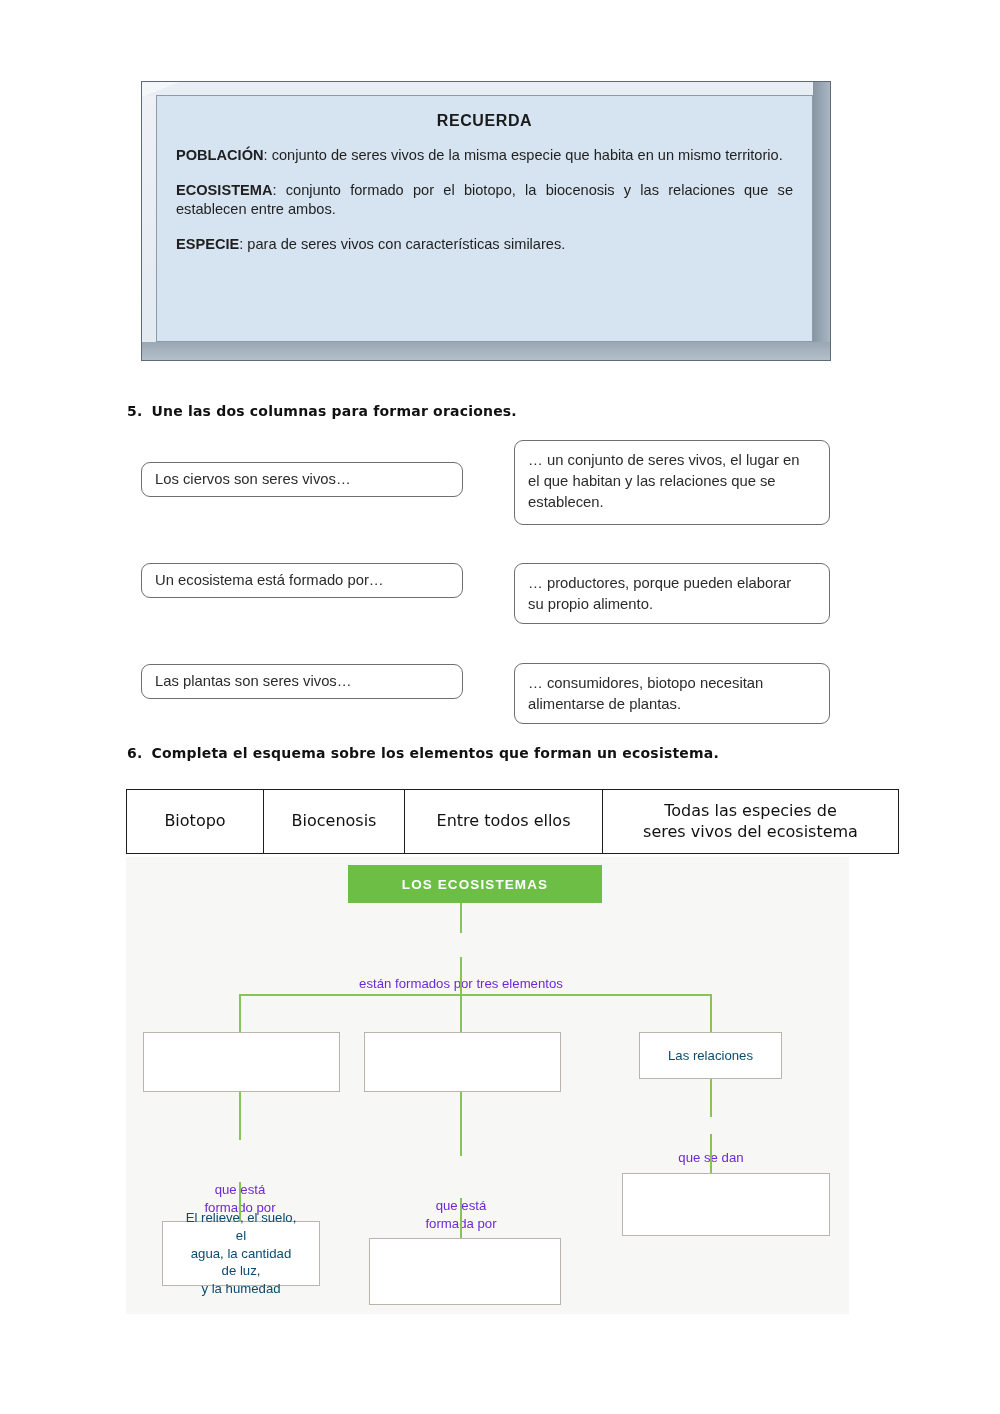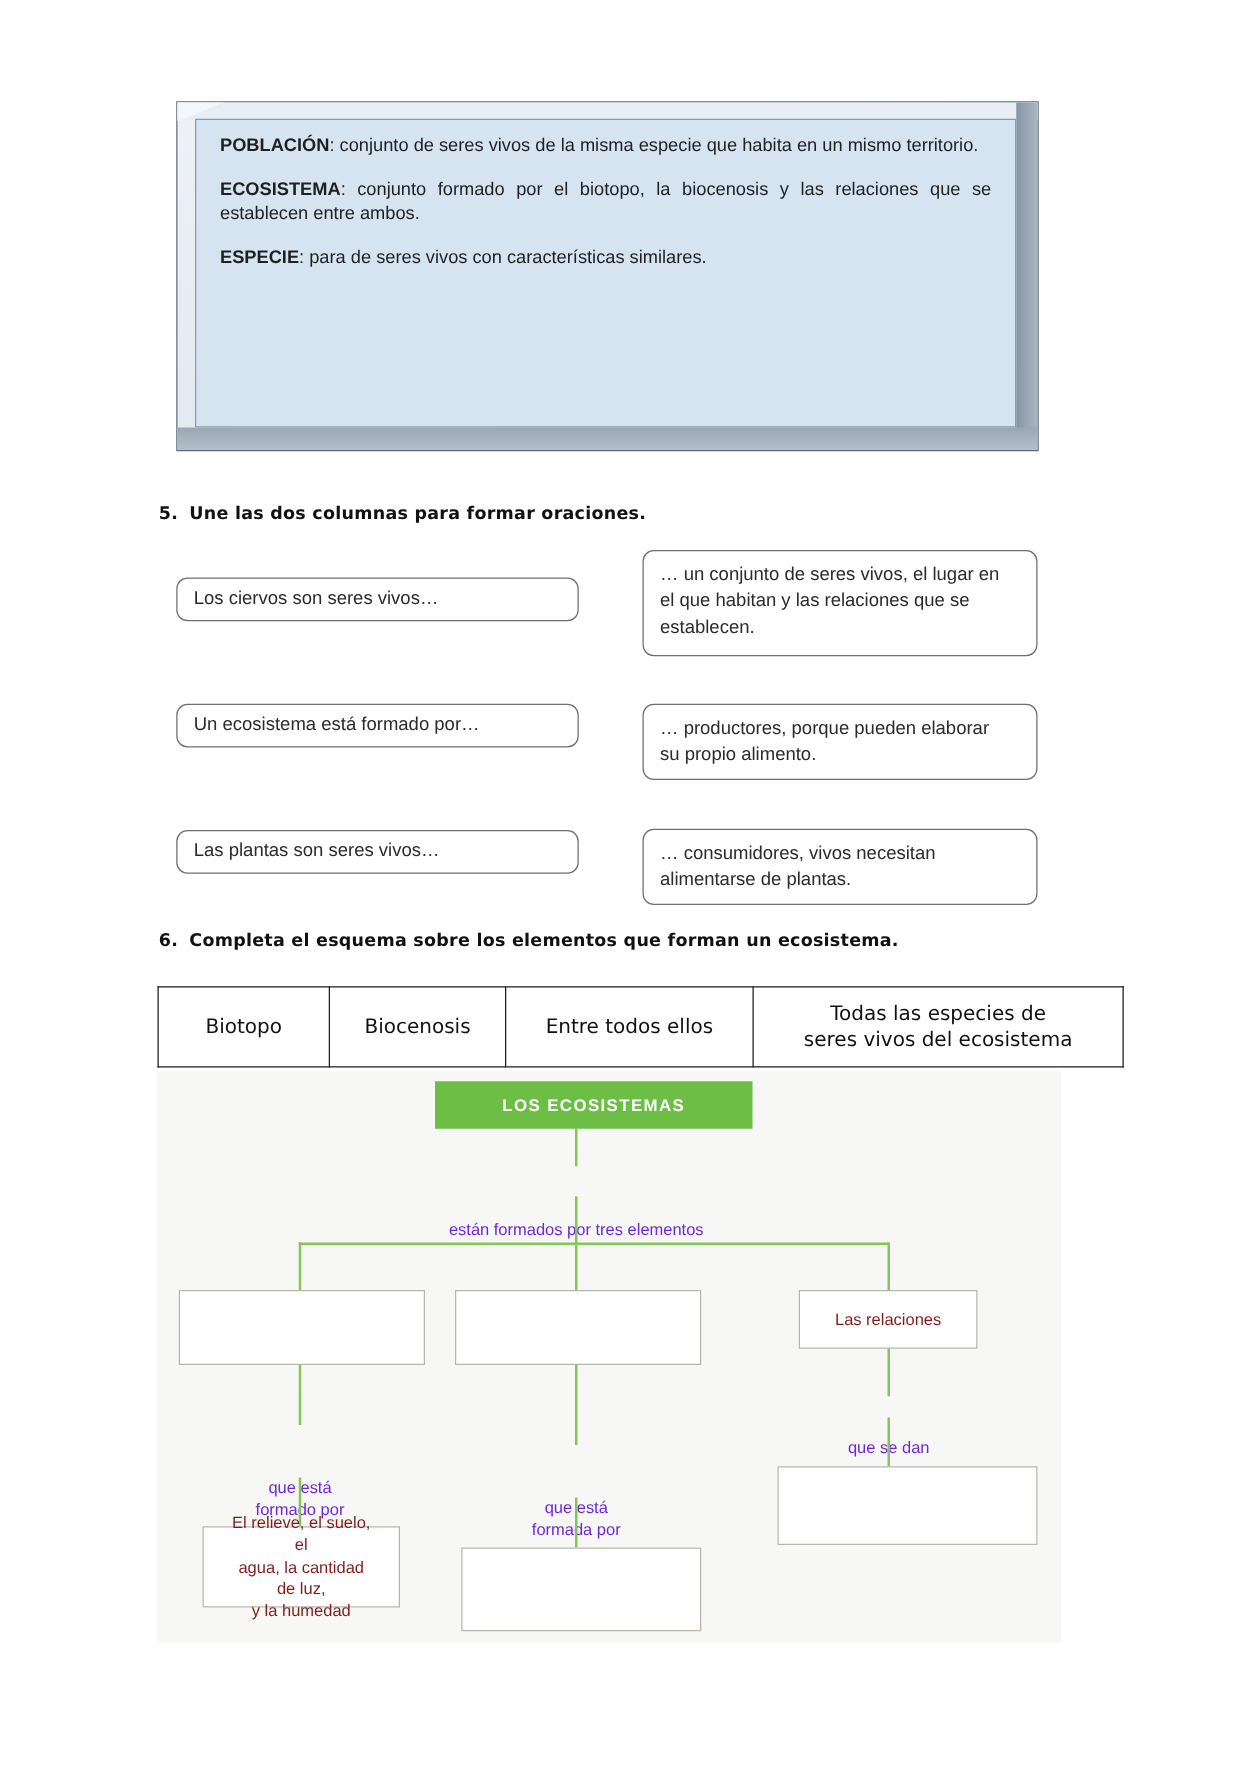--- a/index.html
+++ b/index.html
@@ -165,21 +165,21 @@
     white-space: pre-line;
     margin-top: 40px;
   }
   .map-box {
     position: absolute;
     box-sizing: border-box;
     border: 1.5px solid #b9b5ac;
     background: #ffffff;
     font-size: 13.2px;
     line-height: 1.36;
-    color: #7f1d1d;
+    color: #0c4a6e;
     text-align: center;
     display: flex;
     align-items: center;
     justify-content: center;
     white-space: pre-line;
     padding: 2px 22px;
   }
   .vline {
     position: absolute;
     width: 1.6px;
@@ -194,20 +194,21 @@
 </head>
 <body>
 
 <div id="page">
 
   <div class="recuerda-frame">
     <div class="recuerda-bevel-tl"></div>
     <div class="recuerda-shade-r"></div>
     <div class="recuerda-shade-b"></div>
     <div class="recuerda-inner">
+      <div class="recuerda-title">RECUERDA</div>
 
       <p class="recuerda-p">
         <b>POBLACIÓN</b><span>: conjunto de seres vivos de la misma especie que habita en un mismo territorio.</span>
       </p>
       <p class="recuerda-p">
         <b>ECOSISTEMA</b><span>: conjunto formado por el biotopo, la biocenosis y las relaciones que se establecen entre ambos.</span>
       </p>
       <p class="recuerda-p">
         <b>ESPECIE</b><span>: para de seres vivos con características similares.</span>
       </p>
@@ -217,21 +218,21 @@
   <div class="q-heading" style="left:127px; top:403px;">
     <span class="q-num">5.</span><span>Une las dos columnas para formar oraciones.</span>
   </div>
 
   <div class="match-box" style="left:141px; top:462px; width:322px; height:35px;">Los ciervos son seres vivos…</div>
   <div class="match-box" style="left:141px; top:563px; width:322px; height:35px;">Un ecosistema está formado por…</div>
   <div class="match-box" style="left:141px; top:664px; width:322px; height:35px;">Las plantas son seres vivos…</div>
 
   <div class="match-box multi" style="left:514px; top:440px; width:316px; height:85px;">… un conjunto de seres vivos, el lugar en el que habitan y las relaciones que se establecen.</div>
   <div class="match-box multi" style="left:514px; top:563px; width:316px; height:61px;">… productores, porque pueden elaborar su propio alimento.</div>
-  <div class="match-box multi" style="left:514px; top:663px; width:316px; height:61px;">… consumidores, vivos necesitan alimentarse de plantas.</div>
+  <div class="match-box multi" style="left:514px; top:663px; width:316px; height:61px;">… consumidores, biotopo necesitan alimentarse de plantas.</div>
 
   <div class="q-heading" style="left:127px; top:745px;">
     <span class="q-num">6.</span><span>Completa el esquema sobre los elementos que forman un ecosistema.</span>
   </div>
 
   <table class="wordbank">
     <tbody>
         <tr>
       <td style="width:128px;">Biotopo</td>
       <td style="width:132px;">Biocenosis</td>

